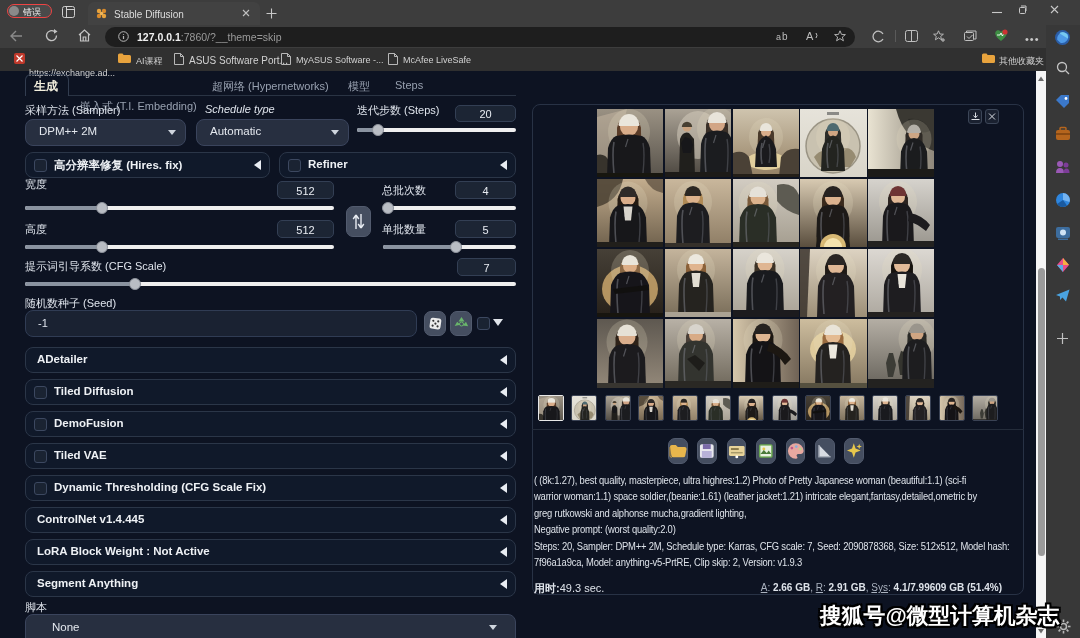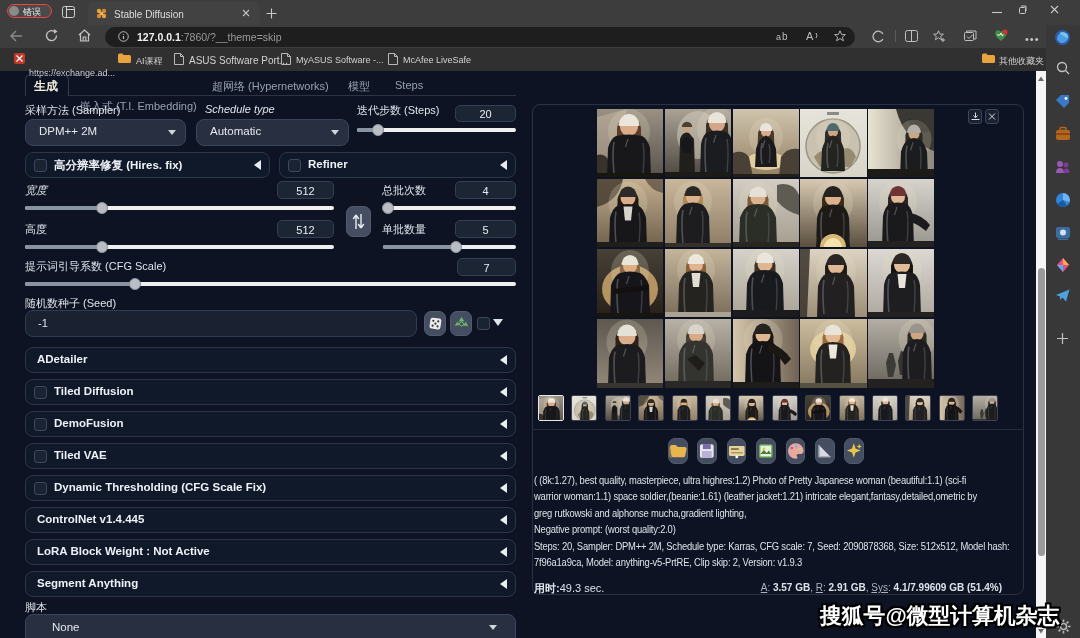--- a/index.html
+++ b/index.html
@@ -230,21 +230,21 @@
 <div class="ab fill" style="left:357px;top:128px;width:21px;"></div>
 <div class="ab knob" style="left:372px;top:124px;"></div>
 <div class="ab acc" style="left:25px;top:152px;width:245px;height:26px;"></div>
 <div class="ab cb" style="left:34px;top:159px;width:13px;height:13px;"></div>
 <div class="ab" style="left:54px;top:158px;font-size:11.5px;font-weight:bold;color:#eef1f5;">高分辨率修复 (Hires. fix)</div>
 <div class="ab tri-l" style="left:254px;top:160px;"></div>
 <div class="ab acc" style="left:279px;top:152px;width:237px;height:26px;"></div>
 <div class="ab cb" style="left:288px;top:159px;width:13px;height:13px;"></div>
 <div class="ab" style="left:308px;top:158px;font-size:11.5px;font-weight:bold;color:#eef1f5;">Refiner</div>
 <div class="ab tri-l" style="left:500px;top:160px;"></div>
-<div class="ab lbl" style="left:25px;top:183px;font-style:italic;">宽度</div>
+<div class="ab lbl" style="left:25px;top:177px;">宽度</div>
 <div class="ab box" style="left:277px;top:181px;width:57px;height:18px;">
     <div style="padding-top:2.5px;">512</div>
   </div>
 <div class="ab track" style="left:25px;top:206px;width:309px;"></div>
 <div class="ab fill" style="left:25px;top:206px;width:77px;"></div>
 <div class="ab knob" style="left:96px;top:202px;"></div>
 <div class="ab lbl" style="left:382px;top:183px;">总批次数</div>
 <div class="ab box" style="left:455px;top:181px;width:61px;height:18px;">
     <div style="padding-top:2.5px;">4</div>
   </div>
@@ -1248,13 +1248,13 @@
     <path d="M4 16 L16 16 L4 4 Z" fill="#d8dce2"></path>
     <path d="M4 4 L4 16 L16 16" fill="none" stroke="#9aa2ae" stroke-width="1.5"></path>
   </svg>
 <div class="ab" style="left:844.4px;top:438px;width:19.6px;height:26px;background:#454e60;border:1px solid #525b6e;border-radius:7px;"></div>
 <svg class="ab" style="left:844.4px;top:441px;" width="19.6" height="20" viewBox="0 0 20 20">
     <path d="M10 2 L11.8 7.5 L17 9.5 L11.8 11.5 L10 17 L8.2 11.5 L3 9.5 L8.2 7.5 Z" fill="#e8c84c"></path>
     <path d="M15.5 2.5 L16.2 4.6 L18.3 5.4 L16.2 6.2 L15.5 8.3 L14.8 6.2 L12.7 5.4 L14.8 4.6 Z" fill="#e8c84c"></path>
   </svg>
 <div class="ab" style="left:534px;top:473px;font-size:10px;line-height:16.4px;color:#dde2e9;white-space:nowrap;letter-spacing:-0.2px;transform:scaleX(0.94);transform-origin:0 0;">( (8k:1.27), best quality, masterpiece, ultra highres:1.2) Photo of Pretty Japanese woman (beautiful:1.1) (sci-fi<br>warrior woman:1.1) space soldier,(beanie:1.61) (leather jacket:1.21) intricate elegant,fantasy,detailed,ometric by<br>greg rutkowski and alphonse mucha,gradient lighting,<br>Negative prompt: (worst quality:2.0)<br>Steps: 20, Sampler: DPM++ 2M, Schedule type: Karras, CFG scale: 7, Seed: 2090878368, Size: 512x512, Model hash:<br>7f96a1a9ca, Model: anything-v5-PrtRE, Clip skip: 2, Version: v1.9.3</div>
 <div class="ab" style="left:534px;top:581px;font-size:11px;color:#dde2e9;"><b>用时:</b>49.3 sec.</div>
-<div class="ab" style="left:630px;top:582px;width:372px;font-size:10px;color:#aab2bf;text-align:right;"><u>A</u>: <b style="color:#dde2e9;">3.57 GB</b>, <u>R</u>: <b style="color:#dde2e9;">2.91 GB</b>, <u>Sys</u>: <b style="color:#dde2e9;">4.1/7.99609 GB (51.4%)</b></div>
+<div class="ab" style="left:630px;top:582px;width:372px;font-size:10px;color:#aab2bf;text-align:right;"><u>A</u>: <b style="color:#dde2e9;">2.66 GB</b>, <u>R</u>: <b style="color:#dde2e9;">2.91 GB</b>, <u>Sys</u>: <b style="color:#dde2e9;">4.1/7.99609 GB (51.4%)</b></div>
 <div class="ab" style="left:820px;top:601px;font-size:21.8px;font-weight:bold;color:#fff;white-space:nowrap;text-shadow:-2px -2px 0 #000,2px -2px 0 #000,-2px 2px 0 #000,2px 2px 0 #000, 0 -2px 0 #000,0 2px 0 #000,-2px 0 0 #000,2px 0 0 #000;">搜狐号@微型计算机杂志</div>
 </body></html>

